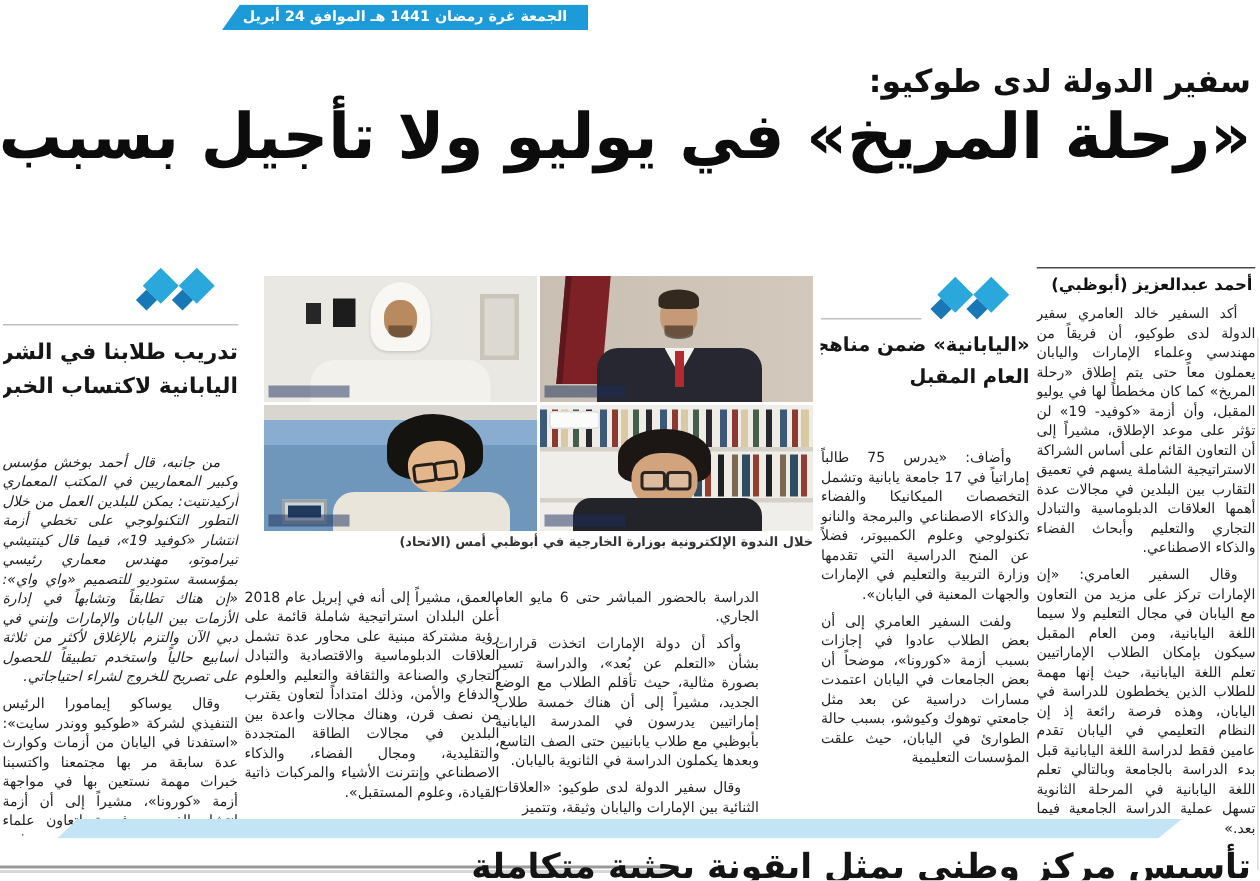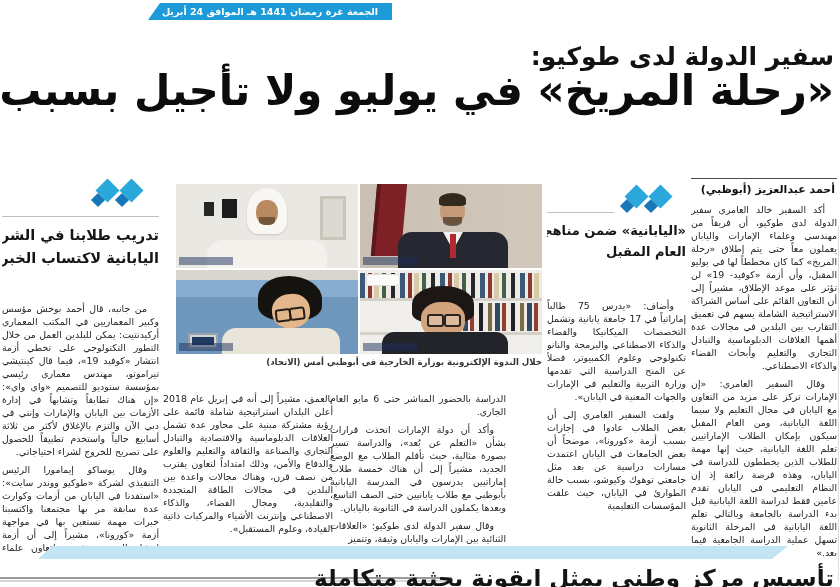--- a/index.html
+++ b/index.html
@@ -9,21 +9,21 @@
 
   
   .date-banner{
     position:absolute; left:148px; top:3px; width:244px; height:17px;
     background:#1c9bd8; color:#fff; font-size:9.5px; font-weight:bold;
     line-height:17px; text-align:center;
     clip-path:polygon(12px 0, 100% 0, 100% 100%, 0 100%);
   }
 
   
-  .kicker{ position:absolute; right:6px; top:42px; font-size:25px; font-weight:bold; color:#111; }
+  .kicker{ position:absolute; right:6px; top:42px; font-size:21px; font-weight:bold; color:#111; }
   .headline{ position:absolute; right:6px; top:66px; font-size:42px; font-weight:bold; color:#0c0c0c; white-space:nowrap; letter-spacing:-1px; }
   .subhead{ position:absolute; right:6px; top:129px; font-size:24px; font-weight:bold; color:#2aa9dc; white-space:nowrap; }
   .subhead .marker{ display:inline-block; font-size:15px; vertical-align:3px; margin-left:6px; color:#2aa9dc; }
 
   
   .col{ position:absolute; overflow:hidden; }
   .col1{ left:691px; top:176px; width:146px; height:381px; }
   .col2{ left:547px; top:176px; width:139px; height:381px; }
   .col3{ left:330px; top:387px; width:176px; height:160px; }
   .col4{ left:163px; top:387px; width:170px; height:160px; }
@@ -43,21 +43,21 @@
 
   .col2 .pq{ height:118px; }
   .col2 .pq-icon{ top:8px; right:12px; }
   .col2 .pq-rule{ top:36px; right:72px; left:0; }
   .col2 .pq-text{ position:absolute; top:44px; right:0; font-size:13px; line-height:21px; white-space:nowrap; }
 
   .col5 .pq{ height:112px; }
   .col5 .pq-icon{ top:2px; right:14px; }
   .col5 .pq-rule{ top:40px; right:0; left:0; }
   .col5 .pq-text{ position:absolute; top:48px; right:0; font-size:14.5px; line-height:23px; white-space:nowrap; }
-  .col5 .first-p{ margin-top:14px; }
+  .col5 .first-p{ margin-top:14px;font-style:italic; }
 
   
   .photo{ position:absolute; left:176px; top:184px; width:366px; height:170px;
           display:grid; grid-template-columns:1fr 1fr; grid-template-rows:1fr 1fr; gap:2px; background:#fff; }
   .q{ position:relative; overflow:hidden; }
   .tag{ position:absolute; left:3px; bottom:3px; width:54px; height:8px; background:rgba(25,45,90,.5); }
 
   
   .q-tl{ background:linear-gradient(90deg,#c9bfb2,#d2c8bb); }
   .q-tl .flag{ position:absolute; left:14px; top:0; width:30px; height:72px; background:#7e2127; transform:skewX(-5deg); border-left:4px solid #5d181d; }

